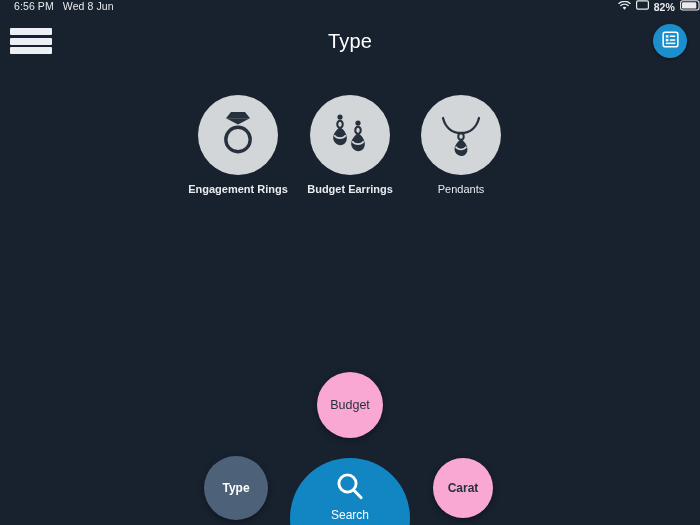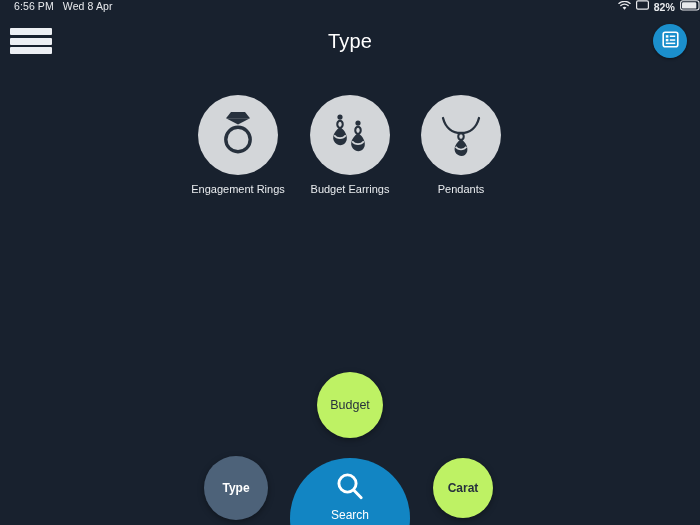--- a/index.html
+++ b/index.html
@@ -87,28 +87,28 @@
   .cat-label {
     margin-top:8px;
     color:#e9ecef;
     font-size:11px;
     white-space:nowrap;
     text-align:center;
   }
   #cat0 { left:198px; }
   #cat1 { left:310px; }
   #cat2 { left:421px; }
-  #cat1 .cat-label, #cat0 .cat-label { margin-left:0; }
+  #cat1 .cat-label, #cat0 .cat-label { margin-left:0;font-weight:bold; }
 
   
   .cluster { position:absolute; left:0; top:0; width:700px; height:525px; }
   .bubble {
     position:absolute;
     border-radius:50%;
-    background:#bef264;
+    background:#f9a8d4;
     color:#27313d;
     display:flex; align-items:center; justify-content:center;
     font-size:12px;
     cursor:pointer;
     box-shadow:0 2px 6px rgba(0,0,0,.35);
   }
   .bubble.active {
     background:#4d6279;
     color:#ffffff;
     font-weight:600;
@@ -136,21 +136,21 @@
   }
 </style>
 </head>
 <body>
 
 <div class="app">
 
   <div class="statusbar">
     <div class="status-left">
       <span>6:56 PM</span>
-      <span>Wed 8 Apr</span>
+      <span>Wed 8 Jun</span>
     </div>
     <div class="status-right">
       <span class="sb-ico">
         <svg width="13" height="10" viewBox="0 0 13 10">
           <path d="M6.5 8.8 L4.6 6.6 a3 3 0 0 1 3.8 0 Z" fill="#e8eaed"></path>
           <path d="M2.8 4.6 a5.6 5.6 0 0 1 7.4 0" stroke="#e8eaed" stroke-width="1.3" fill="none" stroke-linecap="round"></path>
           <path d="M0.9 2.4 a8.6 8.6 0 0 1 11.2 0" stroke="#e8eaed" stroke-width="1.3" fill="none" stroke-linecap="round"></path>
         </svg>
       </span>
       <span class="sb-ico">

